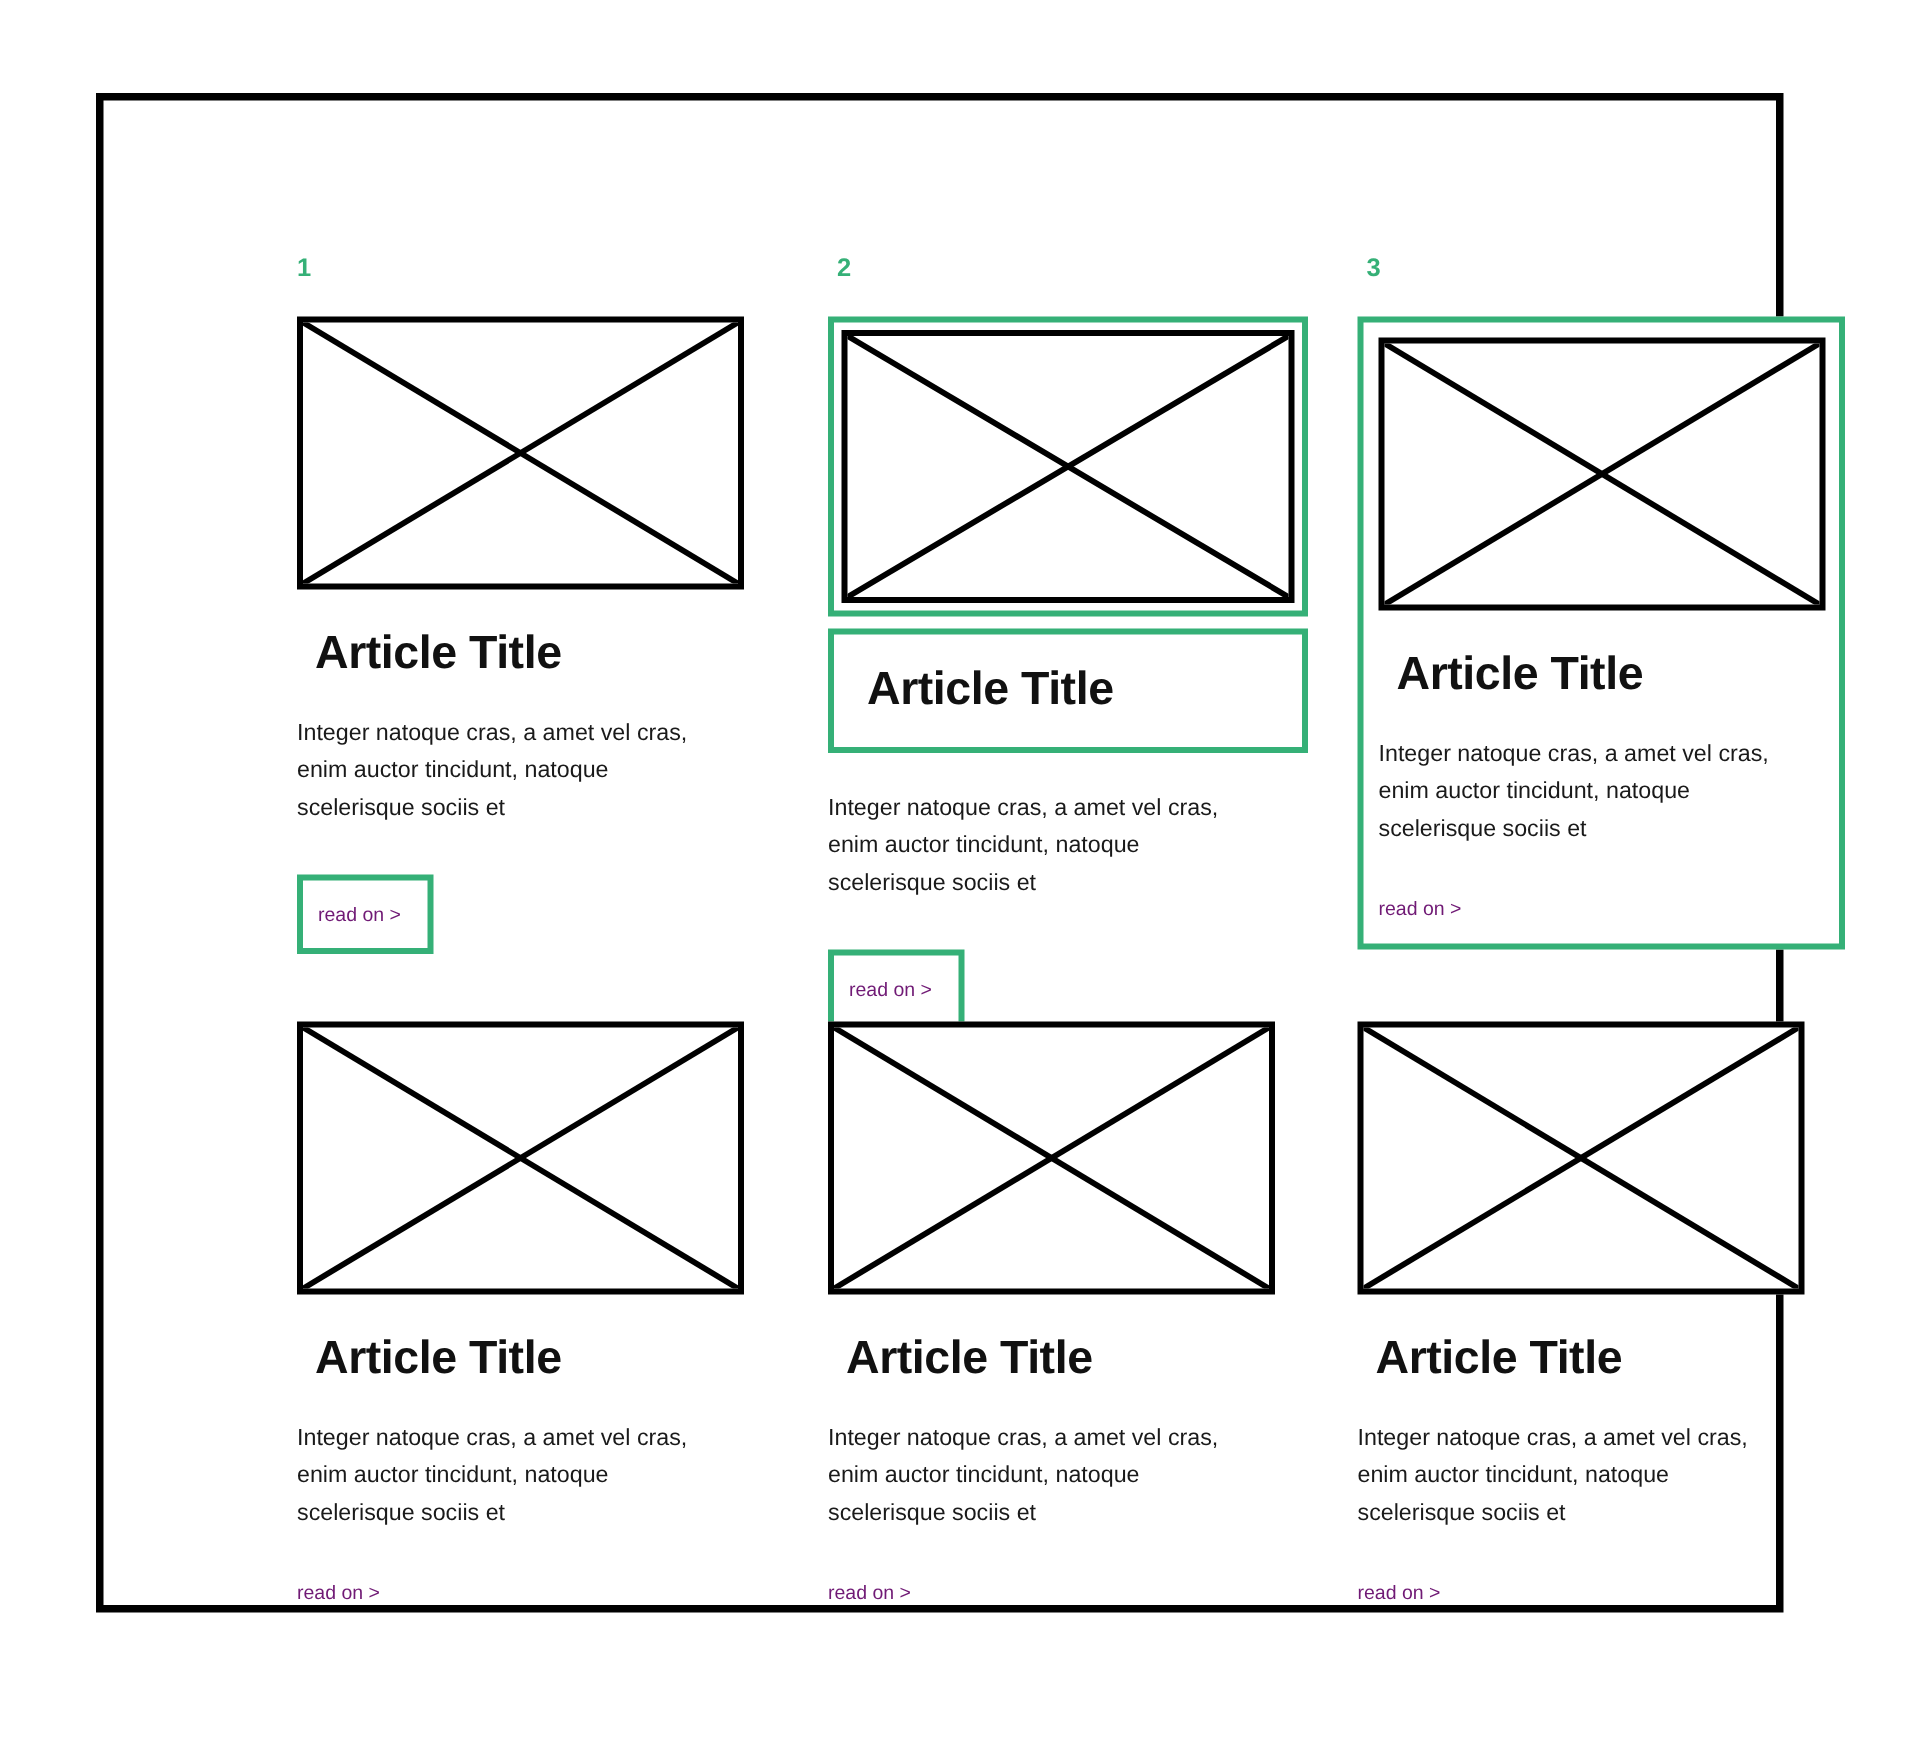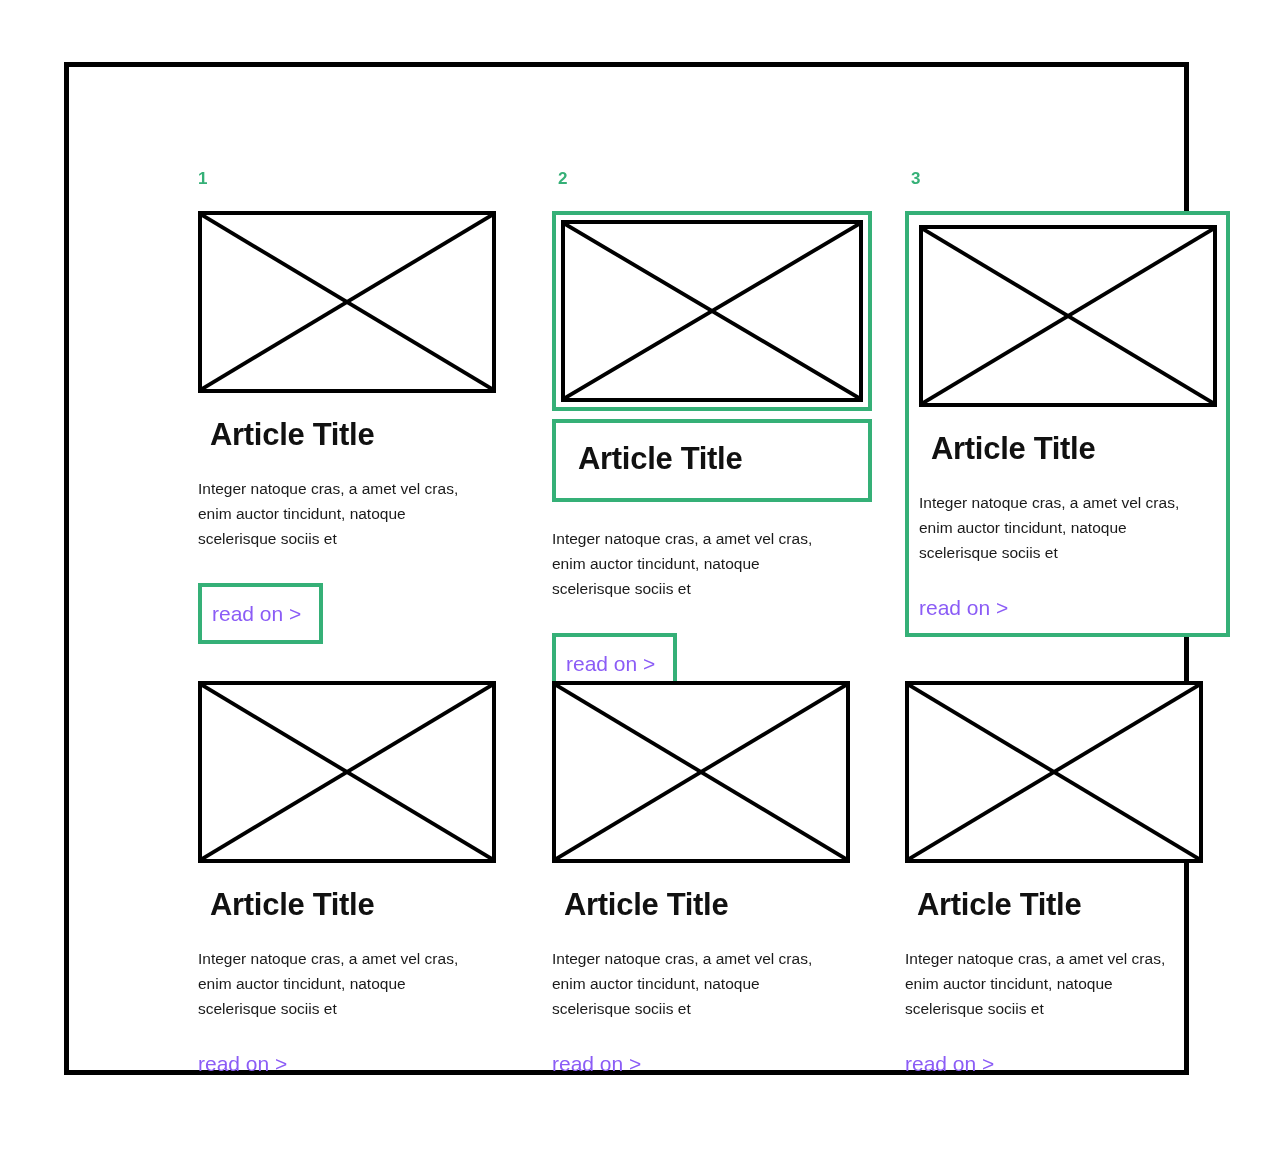--- a/index.html
+++ b/index.html
@@ -98,22 +98,22 @@
     white-space: nowrap;
   }
   .card-body {
     font-size: 15.5px;
     color: #1a1a1a;
     line-height: 1.62;
     width: 272px;
     margin: 0;
   }
   .read-on {
-    font-size: 21px;
-    color: #8b5cf6;
+    font-size: 13px;
+    color: #701a75;
     line-height: 1;
     white-space: nowrap;
   }
 
   
   .stack .title-slot { margin-top: 26px; }
   .stack .body-slot  { margin-top: 24px; }
   .stack .read-slot  { margin-top: 32px; }
 
   

